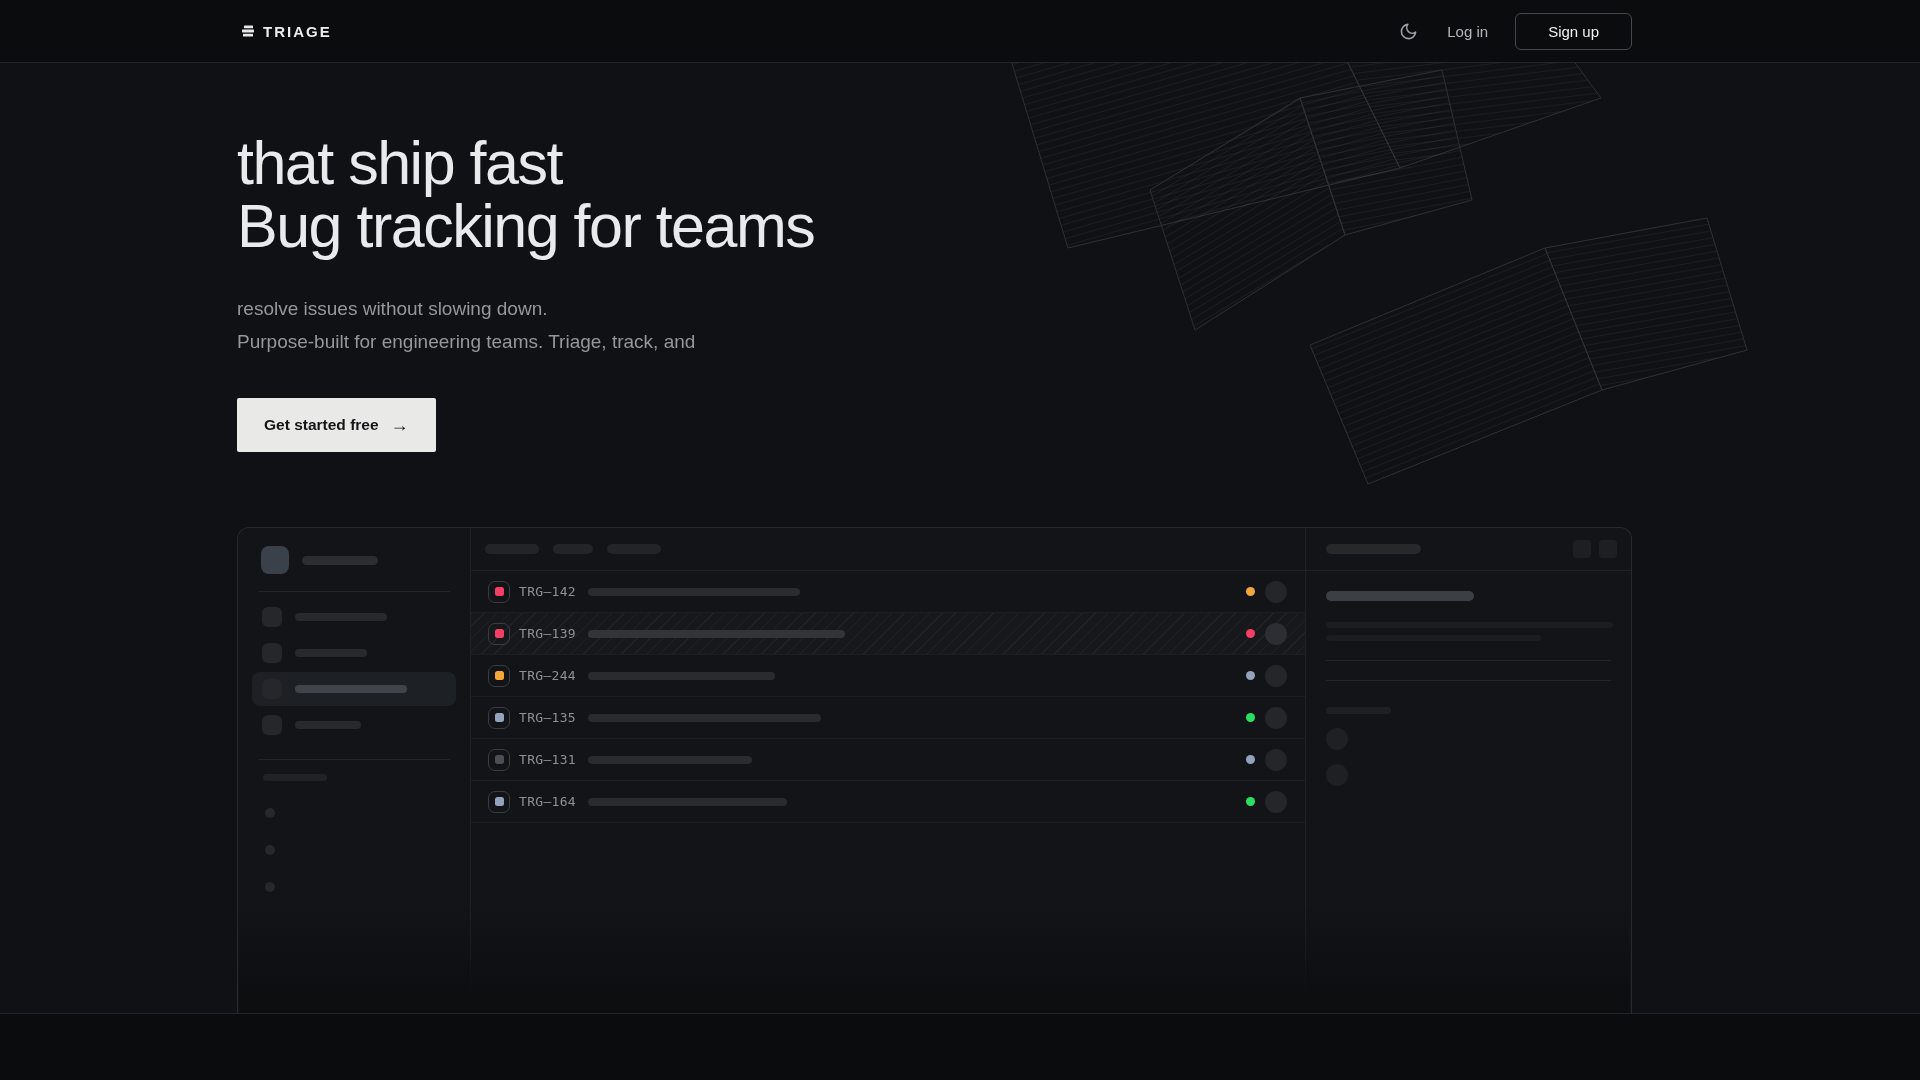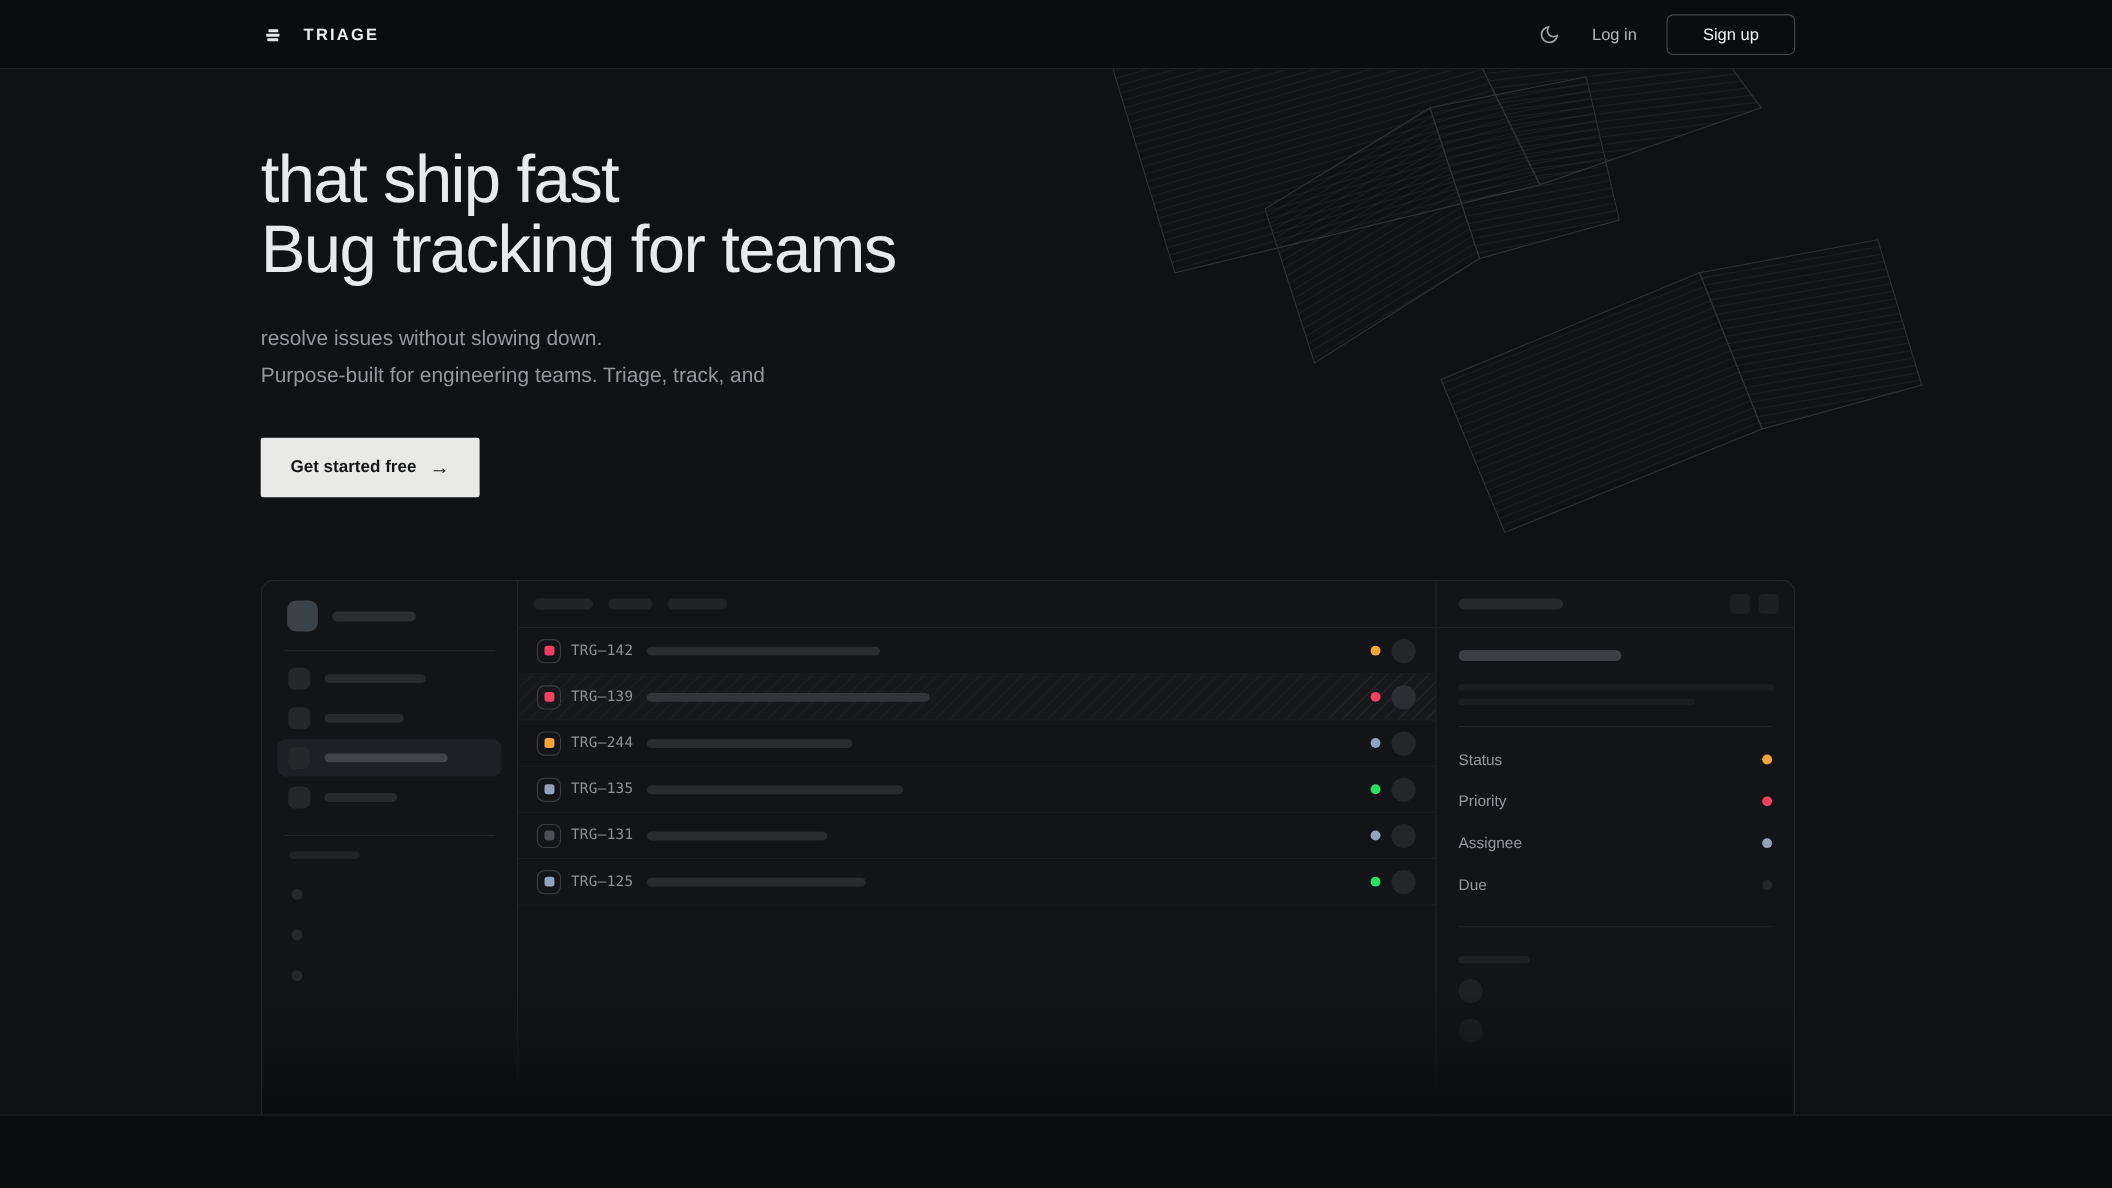--- a/index.html
+++ b/index.html
@@ -3,21 +3,21 @@
 <meta charset="utf-8">
 <style>
   * { margin:0; padding:0; box-sizing:border-box; }
   html,body { width:1920px; height:1080px; overflow:hidden; background:#0b0c0e;
               font-family:"Liberation Sans", sans-serif; }
 
   
   .nav { height:63px; background:#0b0c0e; border-bottom:1px solid #232529;
          display:flex; align-items:center; justify-content:space-between;
          padding:0 288px 0 240px; }
-  .brand { display:flex; align-items:flex-end; gap:20px; }
+  .brand { display:flex; align-items:flex-start; gap:7px; }
   .logo-icon { width:16px; height:16px; display:inline-block; }
   .brand-name { color:#ededee; font-size:15px; font-weight:bold; letter-spacing:2px; }
   .nav-right { display:flex; align-items:center; gap:27px; }
   .theme-btn { width:24px; height:24px; background:none; border:none; cursor:pointer;
                display:flex; align-items:center; justify-content:center; }
   .login-link { color:#b3b6bb; font-size:15px; text-decoration:none; }
   .signup-btn { background:transparent; border:1px solid #44474c; border-radius:6px;
                 color:#f1f2f3; font-size:15px; padding:9px 32px; cursor:pointer;
                 font-family:"Liberation Sans", sans-serif; }
 
@@ -265,57 +265,39 @@
           </span>
         <span class="issue-id">TRG–131</span>
         <span class="issue-bar skel" style="width: 164px;"></span>
         <span class="status-dot" style="background: rgb(147, 162, 189);"></span>
         <span class="avatar"></span>
       </div>
       <div class="issue-row">
         <span class="issue-icon">
             <i class="dot-sq" style="background: rgb(147, 162, 189);"></i>
           </span>
-        <span class="issue-id">TRG–125</span>
+        <span class="issue-id">TRG–164</span>
         <span class="issue-bar skel" style="width: 199px;"></span>
         <span class="status-dot" style="background: rgb(43, 223, 99);"></span>
         <span class="avatar"></span>
       </div>
     </div>
 
     <div class="mk-panel">
       <div class="panel-head">
         <span class="skel"></span>
         <button class="panel-btn"></button>
         <button class="panel-btn"></button>
       </div>
       <div class="panel-body">
         <span class="p-title"></span>
         <span class="p-line1"></span>
         <span class="p-line2"></span>
         <div class="p-div"></div>
 
-        <div class="prop-rows">
-          <div class="prop-row">
-            <span class="prop-label">Status</span>
-            <span class="prop-dot" style="background: rgb(245, 166, 59);"></span>
-          </div>
-          <div class="prop-row">
-            <span class="prop-label">Priority</span>
-            <span class="prop-dot" style="background: rgb(242, 63, 99);"></span>
-          </div>
-          <div class="prop-row">
-            <span class="prop-label">Assignee</span>
-            <span class="prop-dot" style="background: rgb(147, 162, 189);"></span>
-          </div>
-          <div class="prop-row">
-            <span class="prop-label">Due</span>
-            <span class="prop-dot" style="background: rgb(36, 38, 42);"></span>
-          </div>
-        </div>
 
         <div class="p-div"></div>
         <span class="p-sec-label"></span>
         <div class="p-avatar"></div>
         <div class="p-avatar"></div>
       </div>
     </div>
 
     <div class="card-fade"></div>
   </div>

